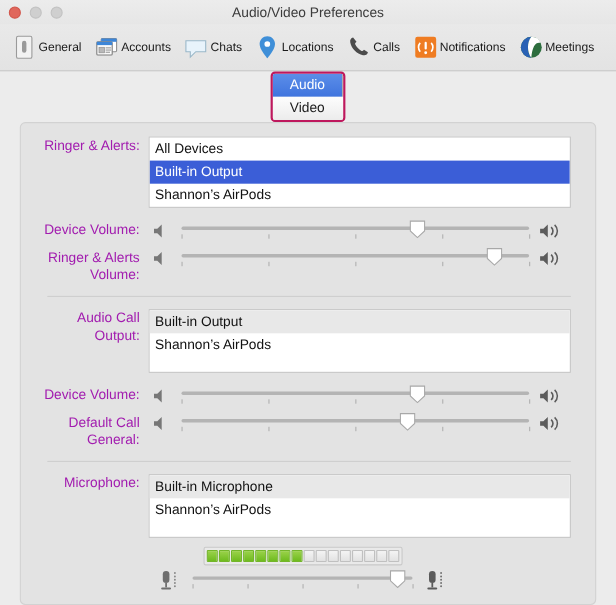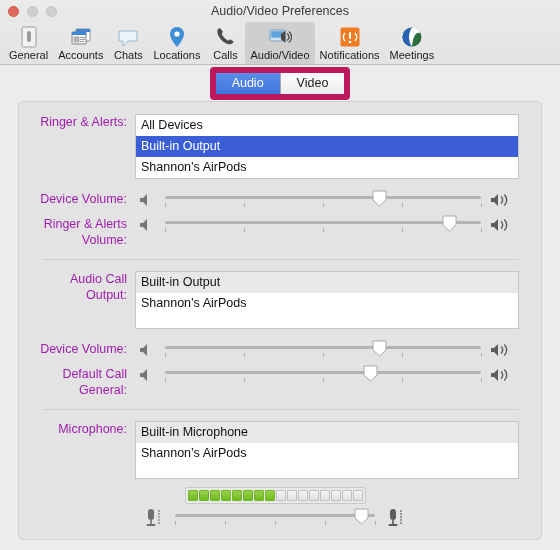--- a/index.html
+++ b/index.html
@@ -59,21 +59,21 @@
   .toolbar {
     flex: 0 0 42px;
     display: flex;
     align-items: flex-start;
     padding: 0 4px;
     border-bottom: 1px solid #bdbdbd;
     background: linear-gradient(180deg, #e9e9e9 0%, #e3e3e3 100%);
   }
   .tb-item {
     display: flex;
-    flex-direction: column;
+    flex-direction: row;
     align-items: center;
     justify-content: flex-start;
     padding: 2px 5px 2px 5px;
     min-width: 40px;
     border-radius: 3px;
     height: 42px;
   }
   .tb-item.selected { background: #cfcfcf; }
   .tb-icon {
     width: 26px; height: 26px;
@@ -91,24 +91,25 @@
   
   .tabstrip {
     flex: 0 0 36px;
     display: flex;
     align-items: center;
     justify-content: center;
     background: #ececec;
   }
   .segmented {
     display: flex;
-    border: 6px solid #be185d;
+    border: 2px solid #be185d;
     border-radius: 4px;
     overflow: hidden;
     box-shadow: 0 1px 0 rgba(255,255,255,0.6);
+    flex-direction: column;
   }
   .seg {
     padding: 3px 16px 4px;
     font-size: 12.5px;
     background: linear-gradient(180deg,#fdfdfd,#ececec);
     color: #1a1a1a;
     border-right: 1px solid #a9a9a9;
   }
   .seg:last-child { border-right: none; }
   .seg.active {
@@ -333,32 +334,20 @@
 
     <div class="tb-item">
       <span class="tb-icon">
         <svg width="24" height="24" viewBox="0 0 24 24">
           <path d="M7 3 c-2 0.5 -3 2 -2.6 4.4 c0.9 5.5 6 10.7 11.6 11.8 c2.5 0.5 4 -0.6 4.5 -2.6 l-3.6 -2.4 c-0.9 1 -1.6 1.6 -2.6 1 c-2 -1.2 -4.3 -3.6 -5.3 -5.7 c-0.5 -1 0.1 -1.7 1.1 -2.5 Z" fill="#4b4b4b"></path>
         </svg>
       </span>
       <span class="tb-label">Calls</span>
     </div>
 
-    <div class="tb-item selected">
-      <span class="tb-icon">
-        <svg width="24" height="24" viewBox="0 0 24 24">
-          <rect x="2" y="5" width="15" height="11" rx="1.2" fill="#cfe4f6" stroke="#7a9cb8"></rect>
-          <rect x="3.2" y="6.2" width="12.6" height="6.4" fill="#5fa3dd"></rect>
-          <path d="M13 9 l4.5 -3.2 v12 L13 14.5 Z" fill="#4a4a4a"></path>
-          <path d="M19 8.5 a4 4 0 0 1 0 7" fill="none" stroke="#4a4a4a" stroke-width="1.4"></path>
-          <path d="M20.8 6.6 a6.6 6.6 0 0 1 0 10.8" fill="none" stroke="#4a4a4a" stroke-width="1.2"></path>
-        </svg>
-      </span>
-      <span class="tb-label">Audio/Video</span>
-    </div>
 
     <div class="tb-item">
       <span class="tb-icon">
         <svg width="24" height="24" viewBox="0 0 24 24">
           <rect x="2.5" y="2.5" width="19" height="19" rx="2" fill="#ef7c22"></rect>
           <path d="M7 8 a6 6 0 0 0 0 8" fill="none" stroke="#ffffff" stroke-width="1.5"></path>
           <path d="M17 8 a6 6 0 0 1 0 8" fill="none" stroke="#ffffff" stroke-width="1.5"></path>
           <rect x="11" y="7" width="2" height="7" rx="1" fill="#ffffff"></rect>
           <circle cx="12" cy="17" r="1.3" fill="#ffffff"></circle>
         </svg>

